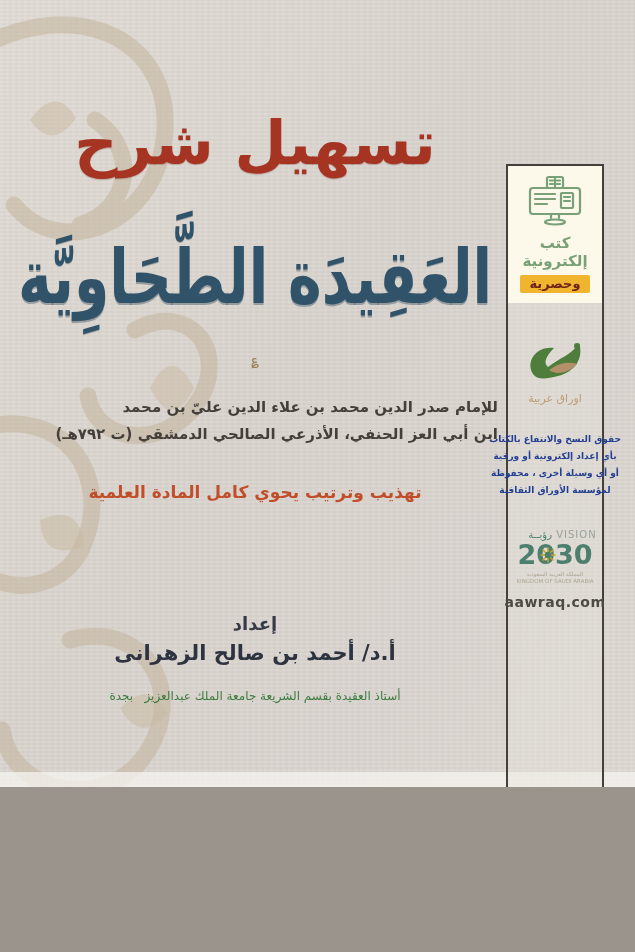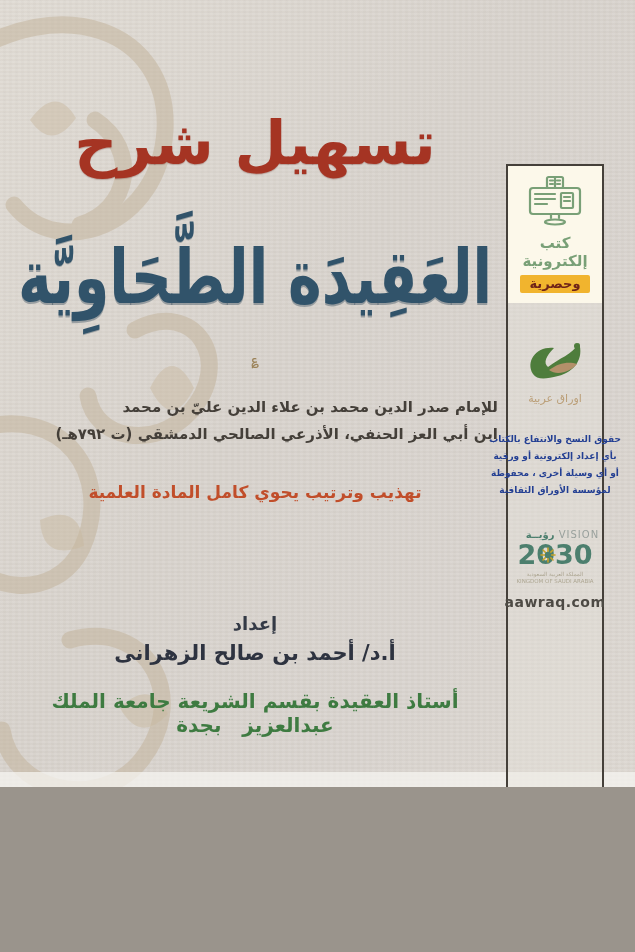--- a/index.html
+++ b/index.html
@@ -23,40 +23,40 @@
   .main-title{
     top:244px;font-size:57px;font-weight:bold;color:#31536a;white-space:nowrap;
     transform:scaleY(1.32);transform-origin:50% 50%;
     text-shadow:0 1px 0 rgba(30,55,75,.35);
   }
   .title-sign{top:352px;font-size:13px;color:#9b8257;}
   .author{top:394px;font-size:15px;font-weight:bold;color:#443f39;line-height:27px;text-align:right;}
   .subtitle{top:478px;font-size:17px;font-weight:bold;color:#c14e2a;line-height:29px;}
   .prepared{top:613px;font-size:18px;font-weight:bold;color:#343a46;}
   .pname{top:641px;font-size:21px;font-weight:bold;color:#2e3340;}
-  .paffil{top:689px;font-size:20px;font-weight:bold;color:#3e7b41;}
+  .paffil{top:689px;font-size:12px;font-weight:normal;color:#3e7b41;}
   .dates{top:866px;font-size:20px;font-weight:bold;color:#2c36ae;line-height:32px;}
 
   
   .sidebar{
     position:absolute;left:506px;top:164px;width:98px;height:760px;box-sizing:border-box;
     border:2px solid #45403a;background:rgba(233,229,221,.35);
     direction:rtl;text-align:center;z-index:3;display:flex;flex-direction:column;align-items:center;
   }
   .badge{width:100%;background:#fcf8ea;padding:9px 2px 10px;box-sizing:border-box;}
   .badge-label{font-size:15px;font-weight:bold;color:#79a077;margin-top:3px;}
   .badge-pill{display:inline-block;margin-top:5px;background:#f1b42e;color:#6f2418;
     font-size:13px;font-weight:bold;padding:1px 9px 2px;border-radius:2px;}
   .logo{margin-top:36px;}
   .logo-text{font-size:11px;color:#bb9f78;margin-top:1px;}
   .org{margin-top:34px;font-size:17px;font-weight:bold;color:#2c2925;line-height:38px;}
   .copyright{margin-top:26px;font-size:9px;font-weight:bold;color:#233f93;line-height:17px;white-space:nowrap;}
   .vision{margin-top:30px;position:relative;}
   .vision-top{font-size:10px;letter-spacing:1px;color:#99a19d;}
-  .vision-top .ar{color:#4c7f6e;font-weight:bold;margin-left:15px;}
+  .vision-top .ar{color:#4c7f6e;font-weight:normal;margin-left:15px;}
   .vision-year{position:relative;font-size:27px;font-weight:bold;color:#4c7f6e;line-height:30px;}
   .vision-emblem{position:absolute;left:50%;top:7px;transform:translateX(-15px);}
   .country{font-size:5.5px;color:#ada692;line-height:7px;margin-top:1px;}
   .website{margin-top:9px;font-size:14px;font-weight:bold;color:#4d4a44;letter-spacing:.5px;direction:ltr;}
 </style>
 </head>
 <body>
 
 <div class="cover">
 

